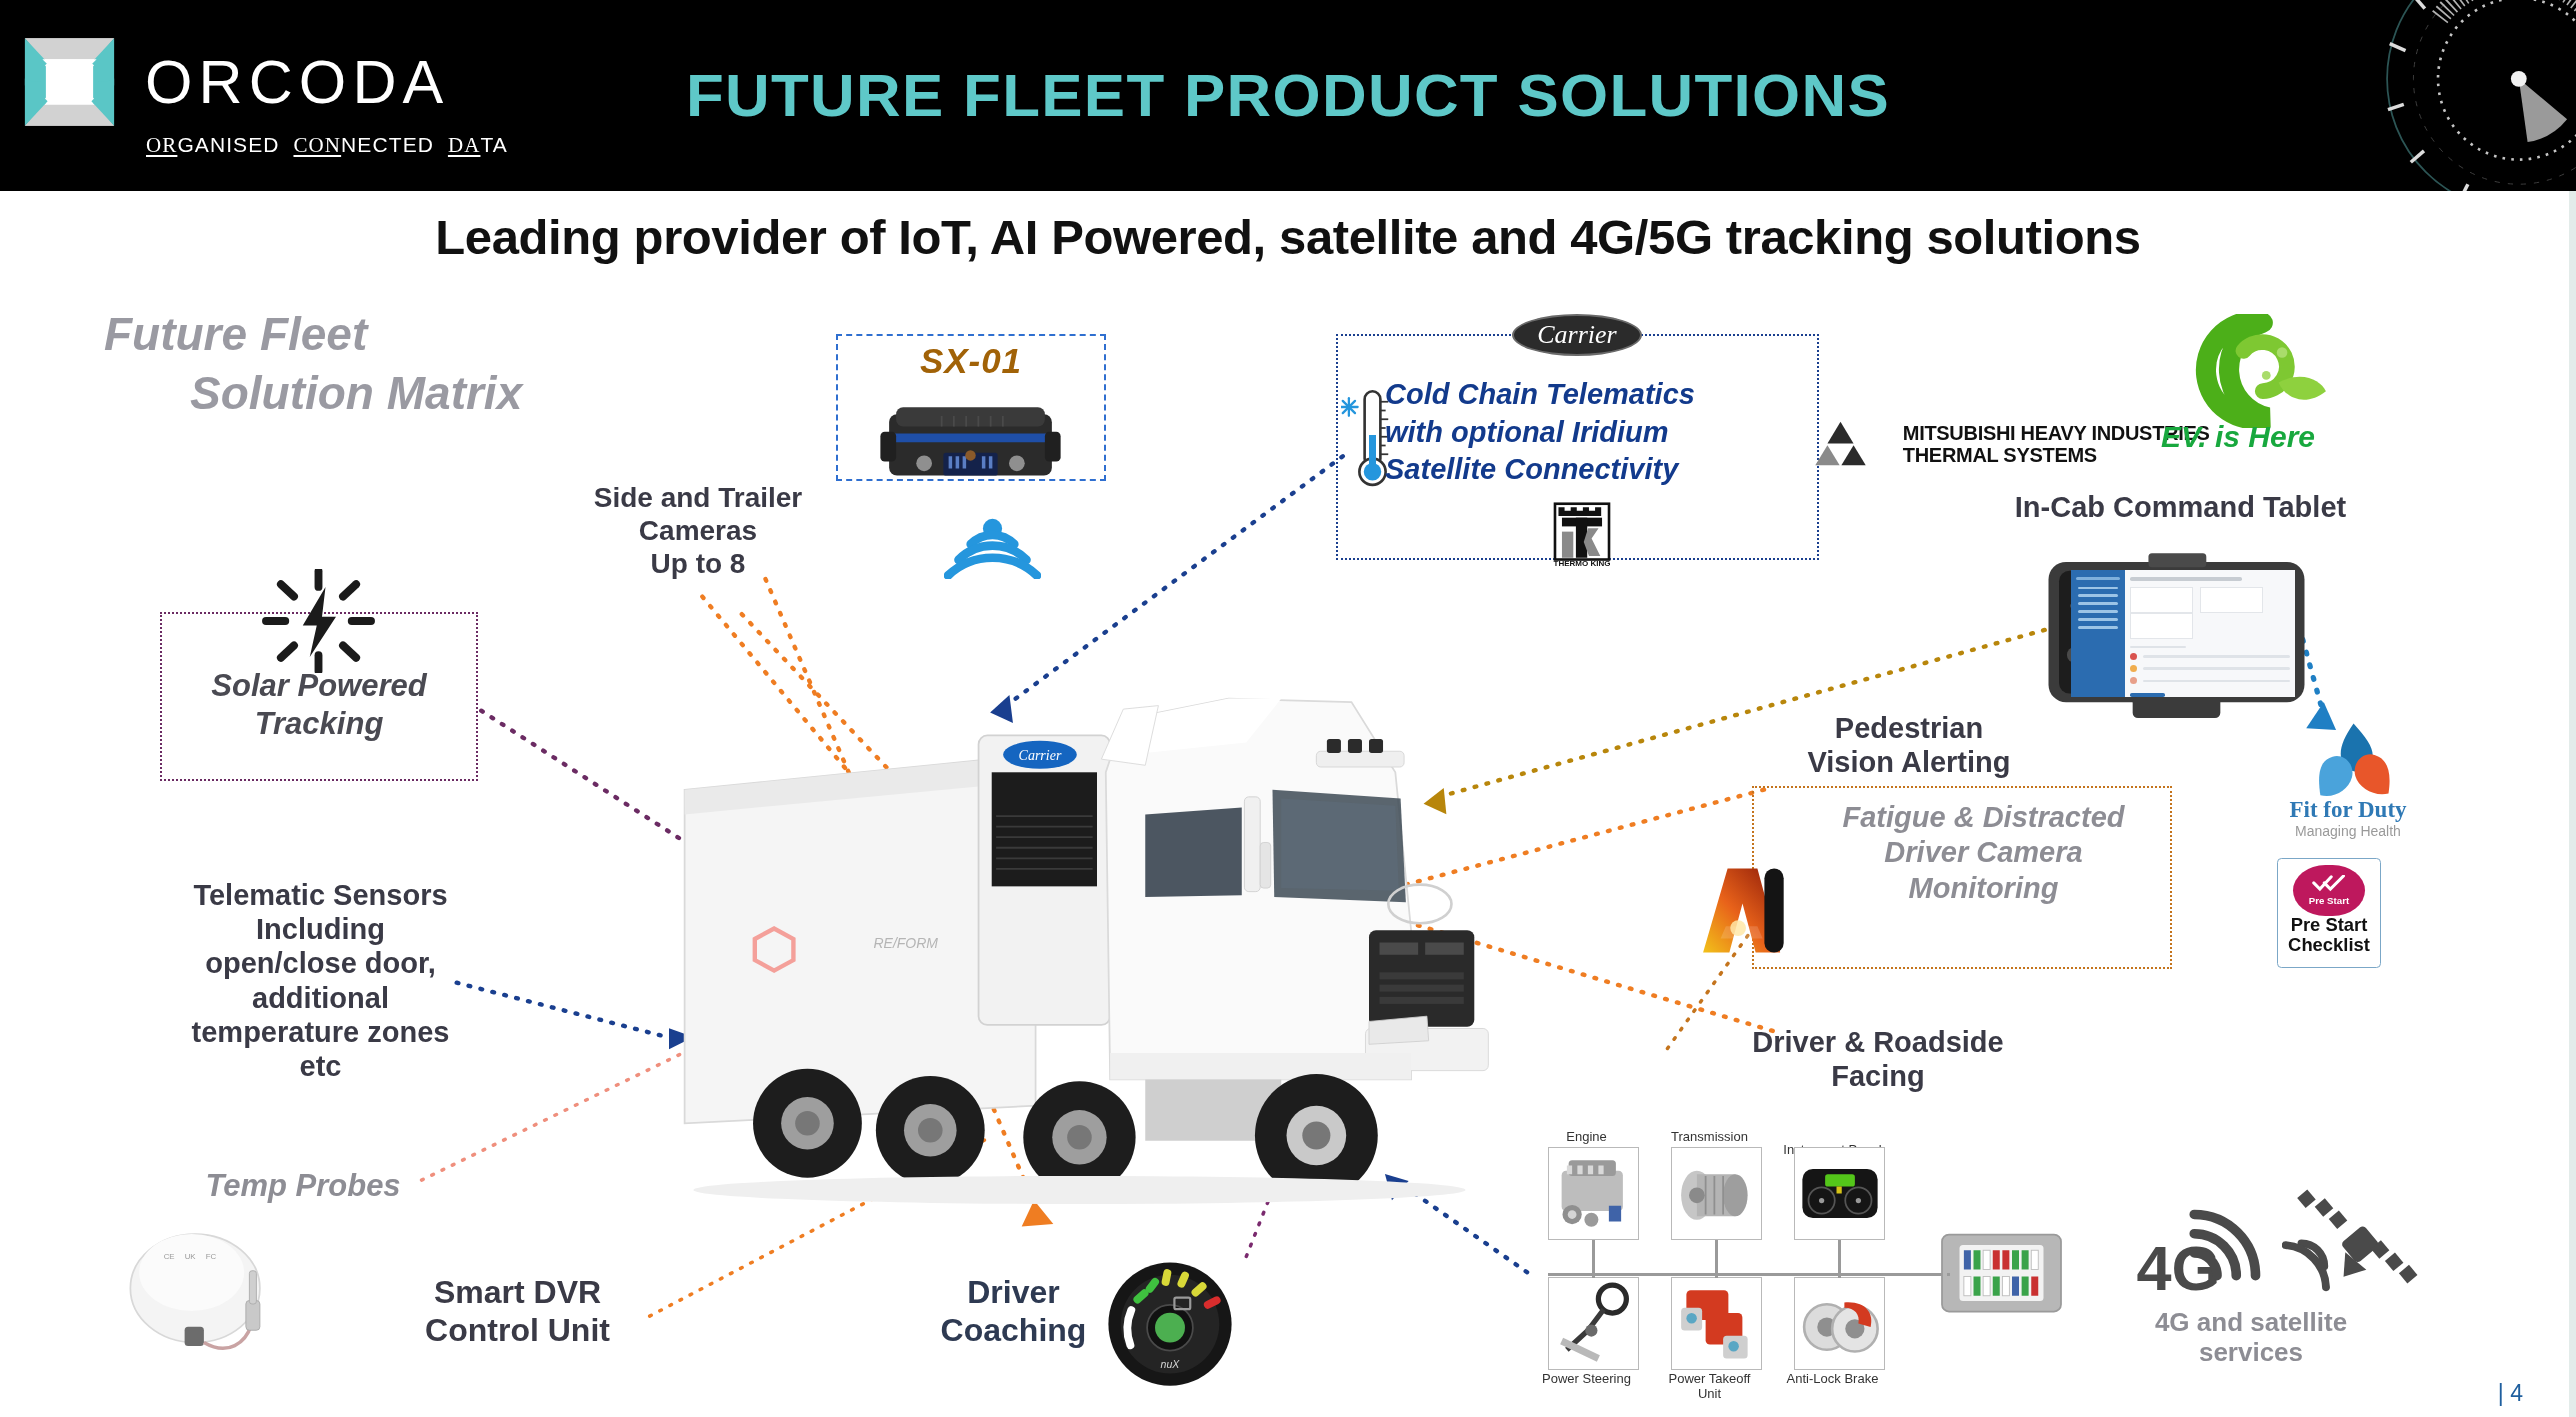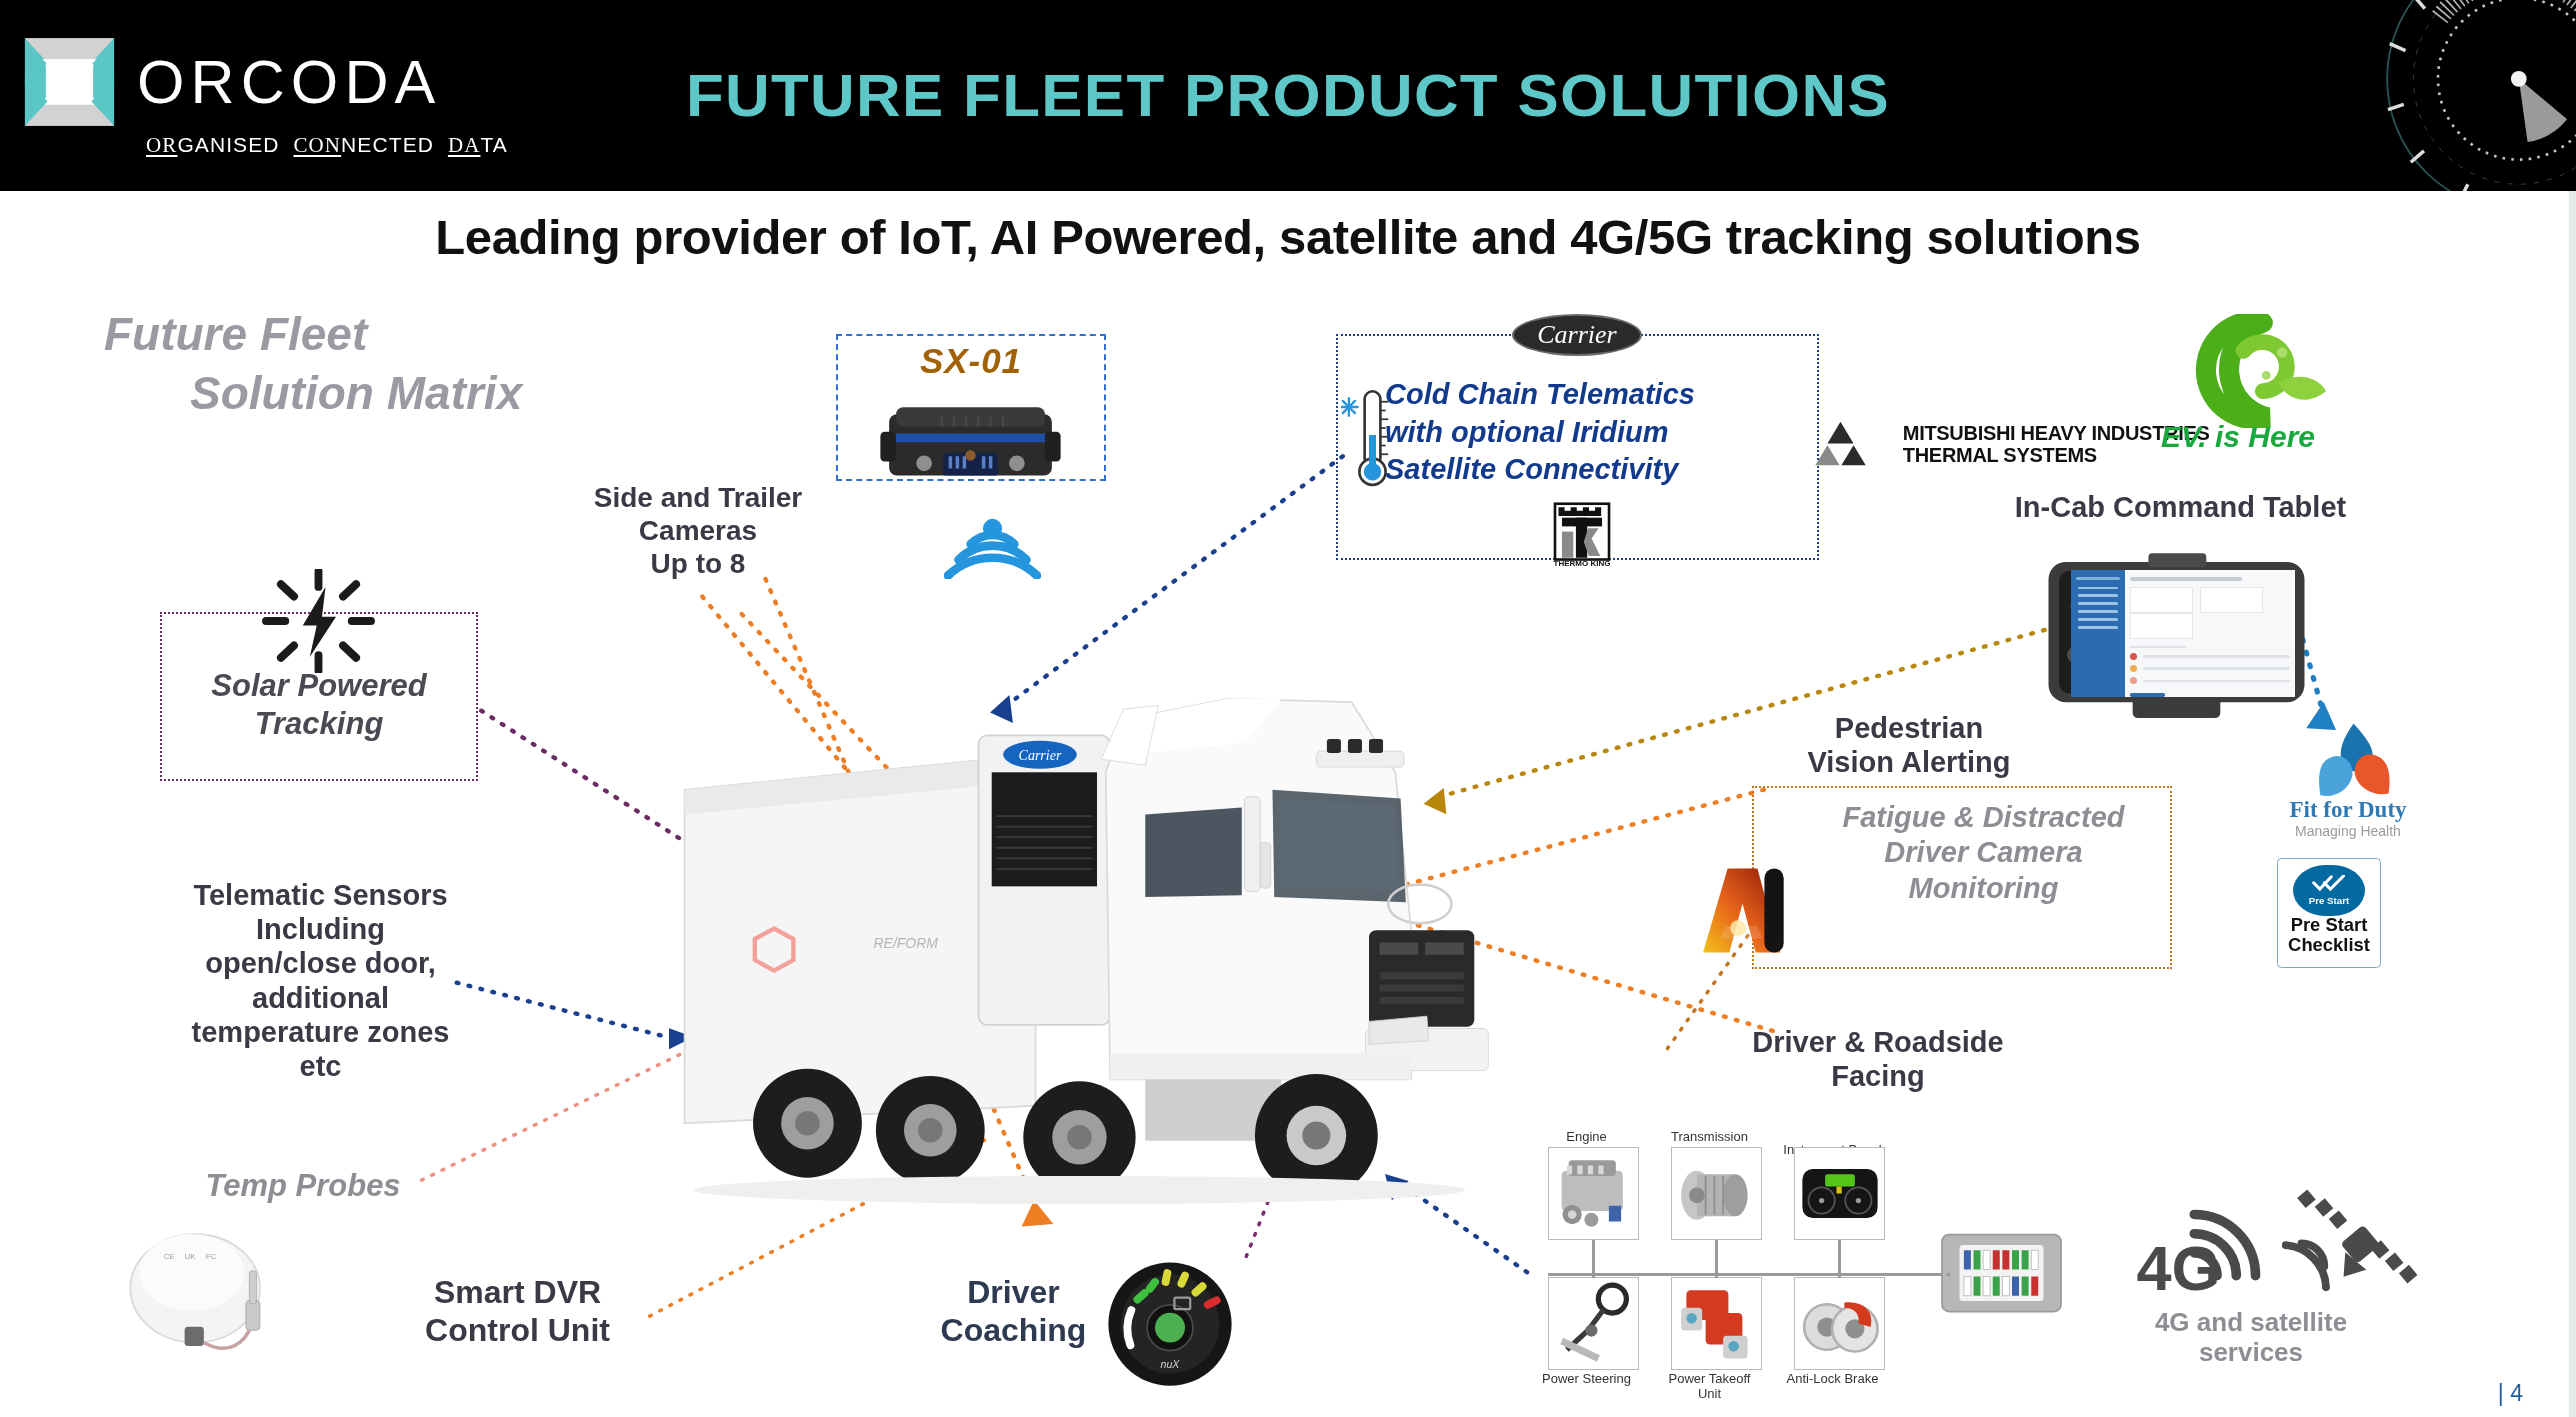--- a/index.html
+++ b/index.html
@@ -24,21 +24,21 @@
     overflow: hidden;
   }
   #logo-wrap {
     position: absolute; left: 16px; top: 33px;
     display: flex; flex-direction: column; align-items: flex-start;
   }
   #logo-row { display: flex; align-items: center; }
   #logo-mark { width: 107px; height: 98px; display:block; }
   #logo-word {
     color: #ffffff; font-size: 61px; font-weight: 400;
-    letter-spacing: 6.1px; line-height: 1; margin-left: 14px;
+    letter-spacing: 6.1px; line-height: 1; margin-left: 22px;
     font-family: "Liberation Sans", sans-serif;
   }
   #logo-tag {
     margin-left: 130px; margin-top: 1.8px;
     color: #ffffff; font-size: 21px; letter-spacing: 1.1px;
     white-space: nowrap;
   }
   #logo-tag u { text-decoration: underline; text-underline-offset: 2.6px; font-family: Liberation Serif, serif; }
   #header-title {
     position: absolute; left: 0; top: 0;
@@ -153,21 +153,21 @@
     position: absolute; left: 2247px; top: 797px; width: 202px;
     text-align:center; color:#2f79b5; font-size:23px; font-weight:bold;
     font-family:"Liberation Serif", serif;
   }
   #ffd-sub {
     position:absolute; left:2247px; top:823px; width:202px;
     text-align:center; color:#9a9a9a; font-size:14px;
   }
   #ps-circle {
     position:absolute; left:2293px; top:865px; width:72px; height:51px;
-    background:#0369a1; border-radius:45%/50%;
+    background:#be185d; border-radius:45%/50%;
     display:flex; flex-direction:column; align-items:center; justify-content:center;
   }
   #ps-circle .pstext { color:#fff; font-size:9.7px; font-weight:bold; margin-top:1.8px;}
   #ps-label {
     position:absolute; left:2277px; top:915px; width:104px;
     text-align:center; color:#111; font-size:18.4px; font-weight:bold; line-height:1.1;
   }
 
   
   #ai-logo { position:absolute; left:1694px; top:865px; }

